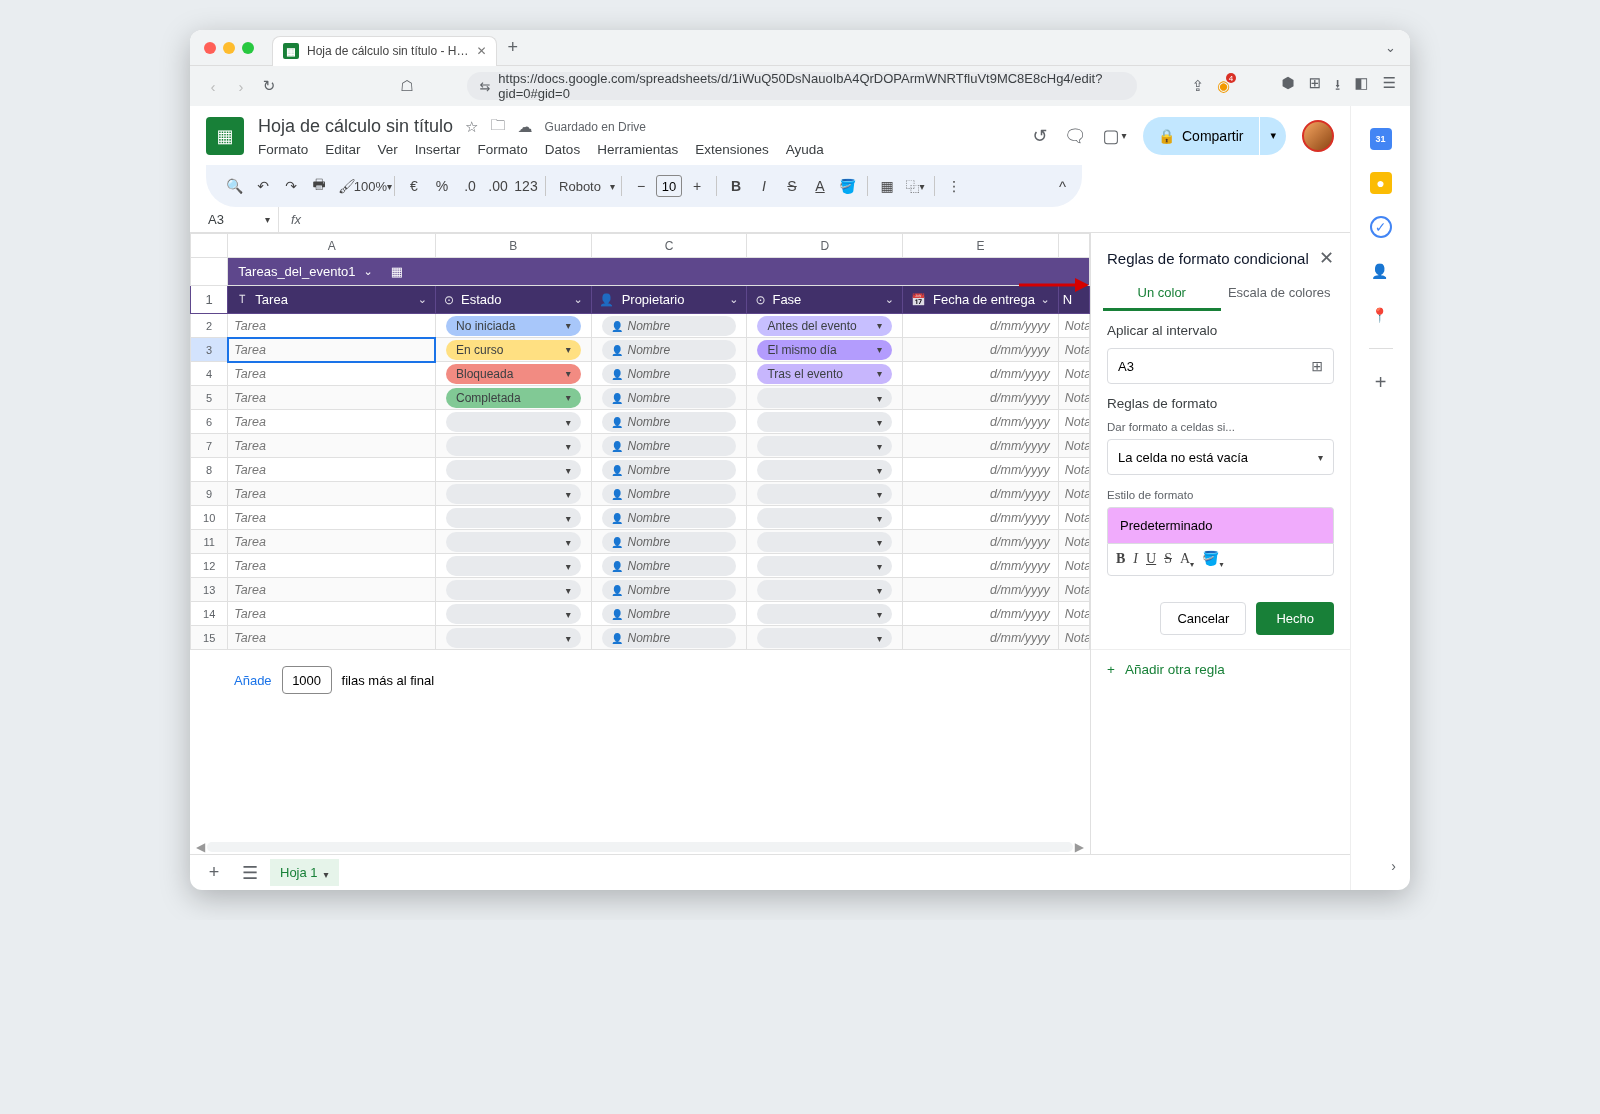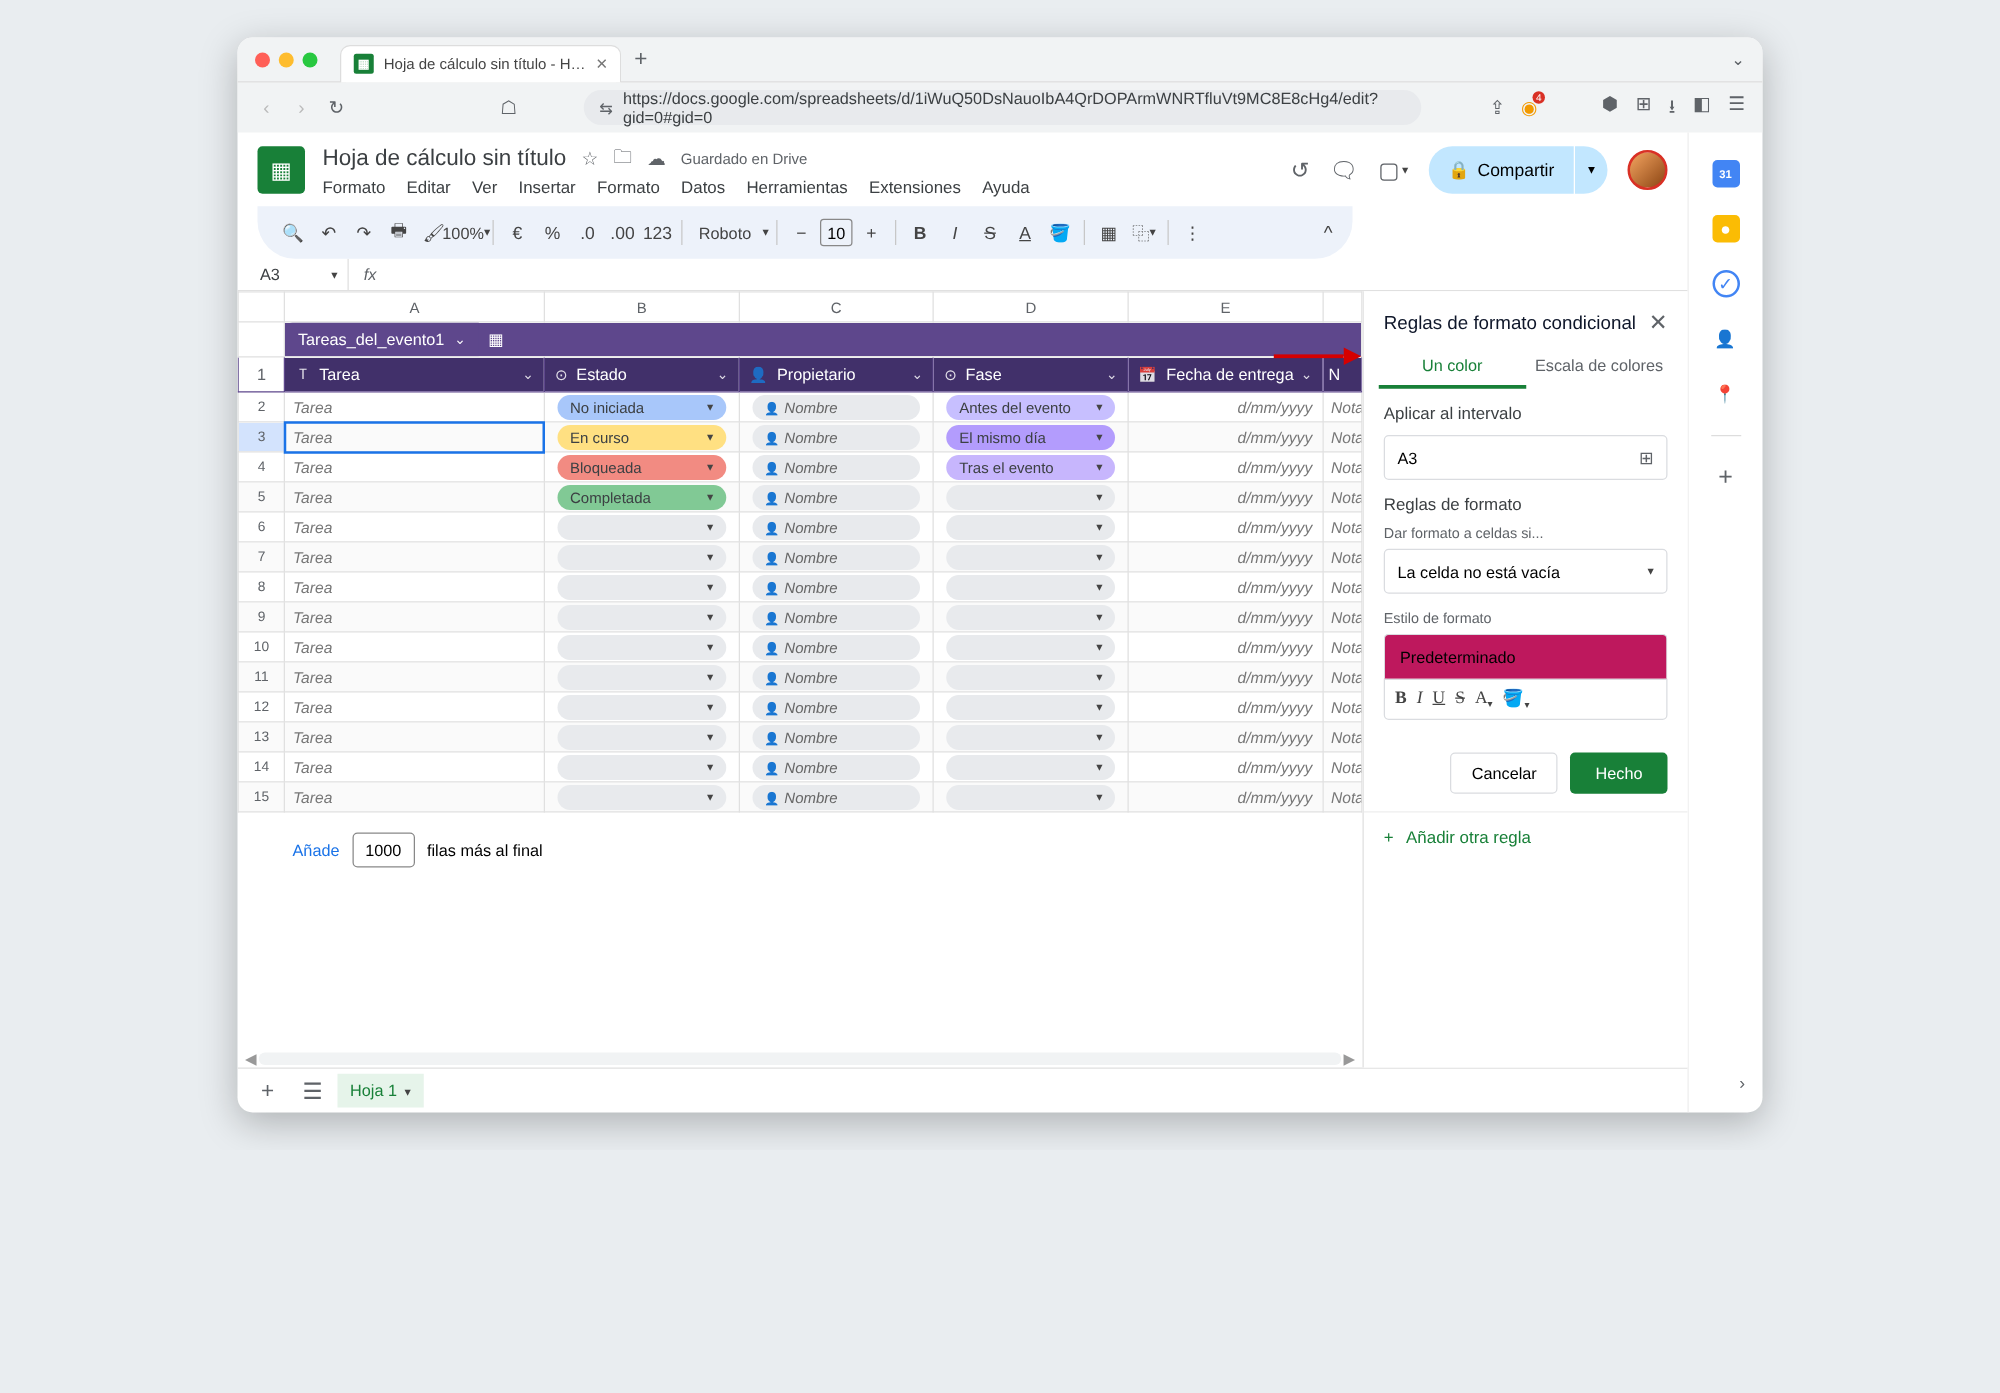--- a/index.html
+++ b/index.html
@@ -114,21 +114,21 @@
   .panel-x{color:#5f6368;font-size:18px;cursor:pointer;}
   .tabs{display:flex;padding:0 12px;}
   .tab{flex:1;text-align:center;font-size:13px;color:#5f6368;padding:8px 0;cursor:pointer;}
   .tab.active{color:#188038;font-weight:500;border-bottom:3px solid #188038;}
   .section{padding:12px 16px;font-size:13px;}
   .sec-label{font-size:13.5px;font-weight:500;color:#3c4043;margin-bottom:10px;}
   .sec-small{font-size:11.5px;color:#5f6368;margin-bottom:6px;}
   .range-input{border:1px solid #dadce0;border-radius:4px;height:36px;display:flex;align-items:center;padding:0 10px;justify-content:space-between;font-size:13px;}
   .grid-ic{color:#5f6368;font-size:14px;}
   .dropdown{border:1px solid #dadce0;border-radius:4px;height:36px;display:flex;align-items:center;padding:0 10px;justify-content:space-between;font-size:13px;cursor:pointer;}
-  .style-preview{background:#be185d;border-radius:4px 4px 0 0;border:1px solid #dadce0;border-bottom:none;padding:10px 12px;font-size:13px;}
+  .style-preview{background:#f0abfc;border-radius:4px 4px 0 0;border:1px solid #dadce0;border-bottom:none;padding:10px 12px;font-size:13px;}
   .style-tools{border:1px solid #dadce0;border-radius:0 0 4px 4px;display:flex;align-items:center;padding:6px 8px;gap:8px;}
   .st-ic{font-size:14px;color:#444;cursor:pointer;font-family:serif;}
   .actions{display:flex;gap:10px;padding:14px 16px;justify-content:flex-end;}
   .btn-outline{border:1px solid #dadce0;border-radius:4px;padding:8px 16px;font-size:13px;cursor:pointer;background:#fff;}
   .btn-fill{background:#188038;color:#fff;border-radius:4px;padding:8px 20px;font-size:13px;cursor:pointer;border:none;}
   .add-rule{color:#188038;font-size:13.5px;padding:12px 16px;display:flex;align-items:center;gap:10px;cursor:pointer;border-top:1px solid #eee;}
   
   .arrow{position:absolute;width:70px;height:12px;pointer-events:none;z-index:5;}
   .arrow-line{position:absolute;top:50%;left:0;right:14px;height:3px;background:#d50000;transform:translateY(-50%);}
   .arrow-head{position:absolute;right:0;top:50%;transform:translateY(-50%);width:0;height:0;border-top:7px solid transparent;border-bottom:7px solid transparent;border-left:14px solid #d50000;}

